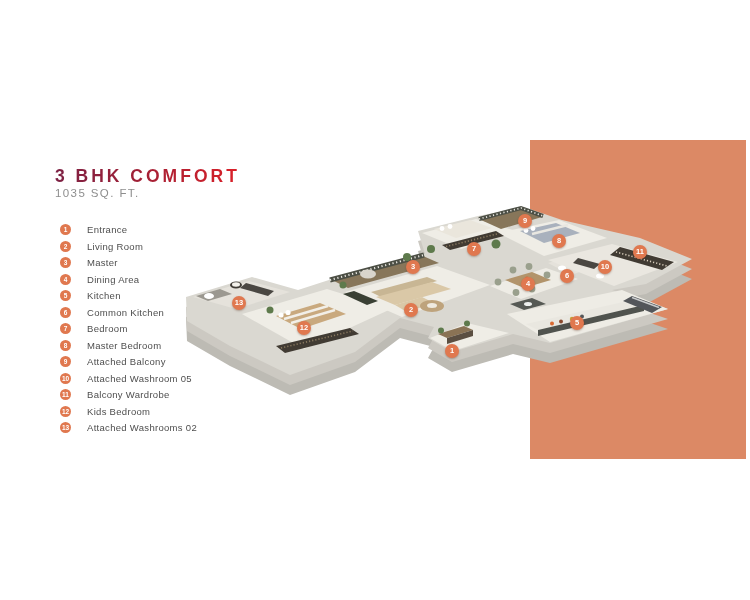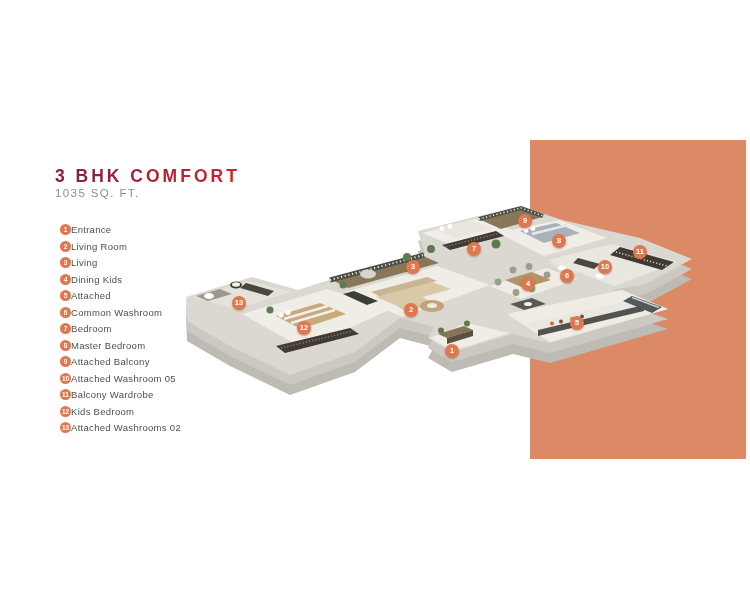--- a/index.html
+++ b/index.html
@@ -23,21 +23,21 @@
     -webkit-background-clip:text;background-clip:text;color:transparent;
     white-space:nowrap;
   }
   .title-block .area{
     font-size:11.5px;color:#8e8e8e;letter-spacing:1.4px;
   }
 
   
   .legend{position:absolute;left:60px;top:224px;z-index:3;
     display:flex;flex-direction:column;gap:5.5px;}
-  .legend-item{display:flex;align-items:center;gap:0;height:11px;}
+  .legend-item{display:flex;align-items:center;gap:16px;height:11px;}
   .legend-badge{
     width:11px;height:11px;border-radius:50%;background:#e0784f;flex:0 0 11px;
     color:#ffffff;font-size:6.5px;font-weight:bold;line-height:11px;text-align:center;
   }
   .legend-label{font-size:9.5px;color:#4e4e4e;letter-spacing:0.3px;white-space:nowrap;}
 
   
   .plan-wrap{position:absolute;left:180px;top:200px;width:530px;height:210px;z-index:2;}
   .plan-wrap svg{position:absolute;left:0;top:0;}
   .plan-badge{
@@ -62,33 +62,33 @@
     <div class="legend-item">
         <span class="legend-badge">1</span>
         <span class="legend-label">Entrance</span>
       </div>
     <div class="legend-item">
         <span class="legend-badge">2</span>
         <span class="legend-label">Living Room</span>
       </div>
     <div class="legend-item">
         <span class="legend-badge">3</span>
-        <span class="legend-label">Living</span>
+        <span class="legend-label">Master</span>
       </div>
     <div class="legend-item">
         <span class="legend-badge">4</span>
-        <span class="legend-label">Dining Kids</span>
+        <span class="legend-label">Dining Area</span>
       </div>
     <div class="legend-item">
         <span class="legend-badge">5</span>
-        <span class="legend-label">Attached</span>
+        <span class="legend-label">Kitchen</span>
       </div>
     <div class="legend-item">
         <span class="legend-badge">6</span>
-        <span class="legend-label">Common Washroom</span>
+        <span class="legend-label">Common Kitchen</span>
       </div>
     <div class="legend-item">
         <span class="legend-badge">7</span>
         <span class="legend-label">Bedroom</span>
       </div>
     <div class="legend-item">
         <span class="legend-badge">8</span>
         <span class="legend-label">Master Bedroom</span>
       </div>
     <div class="legend-item">

